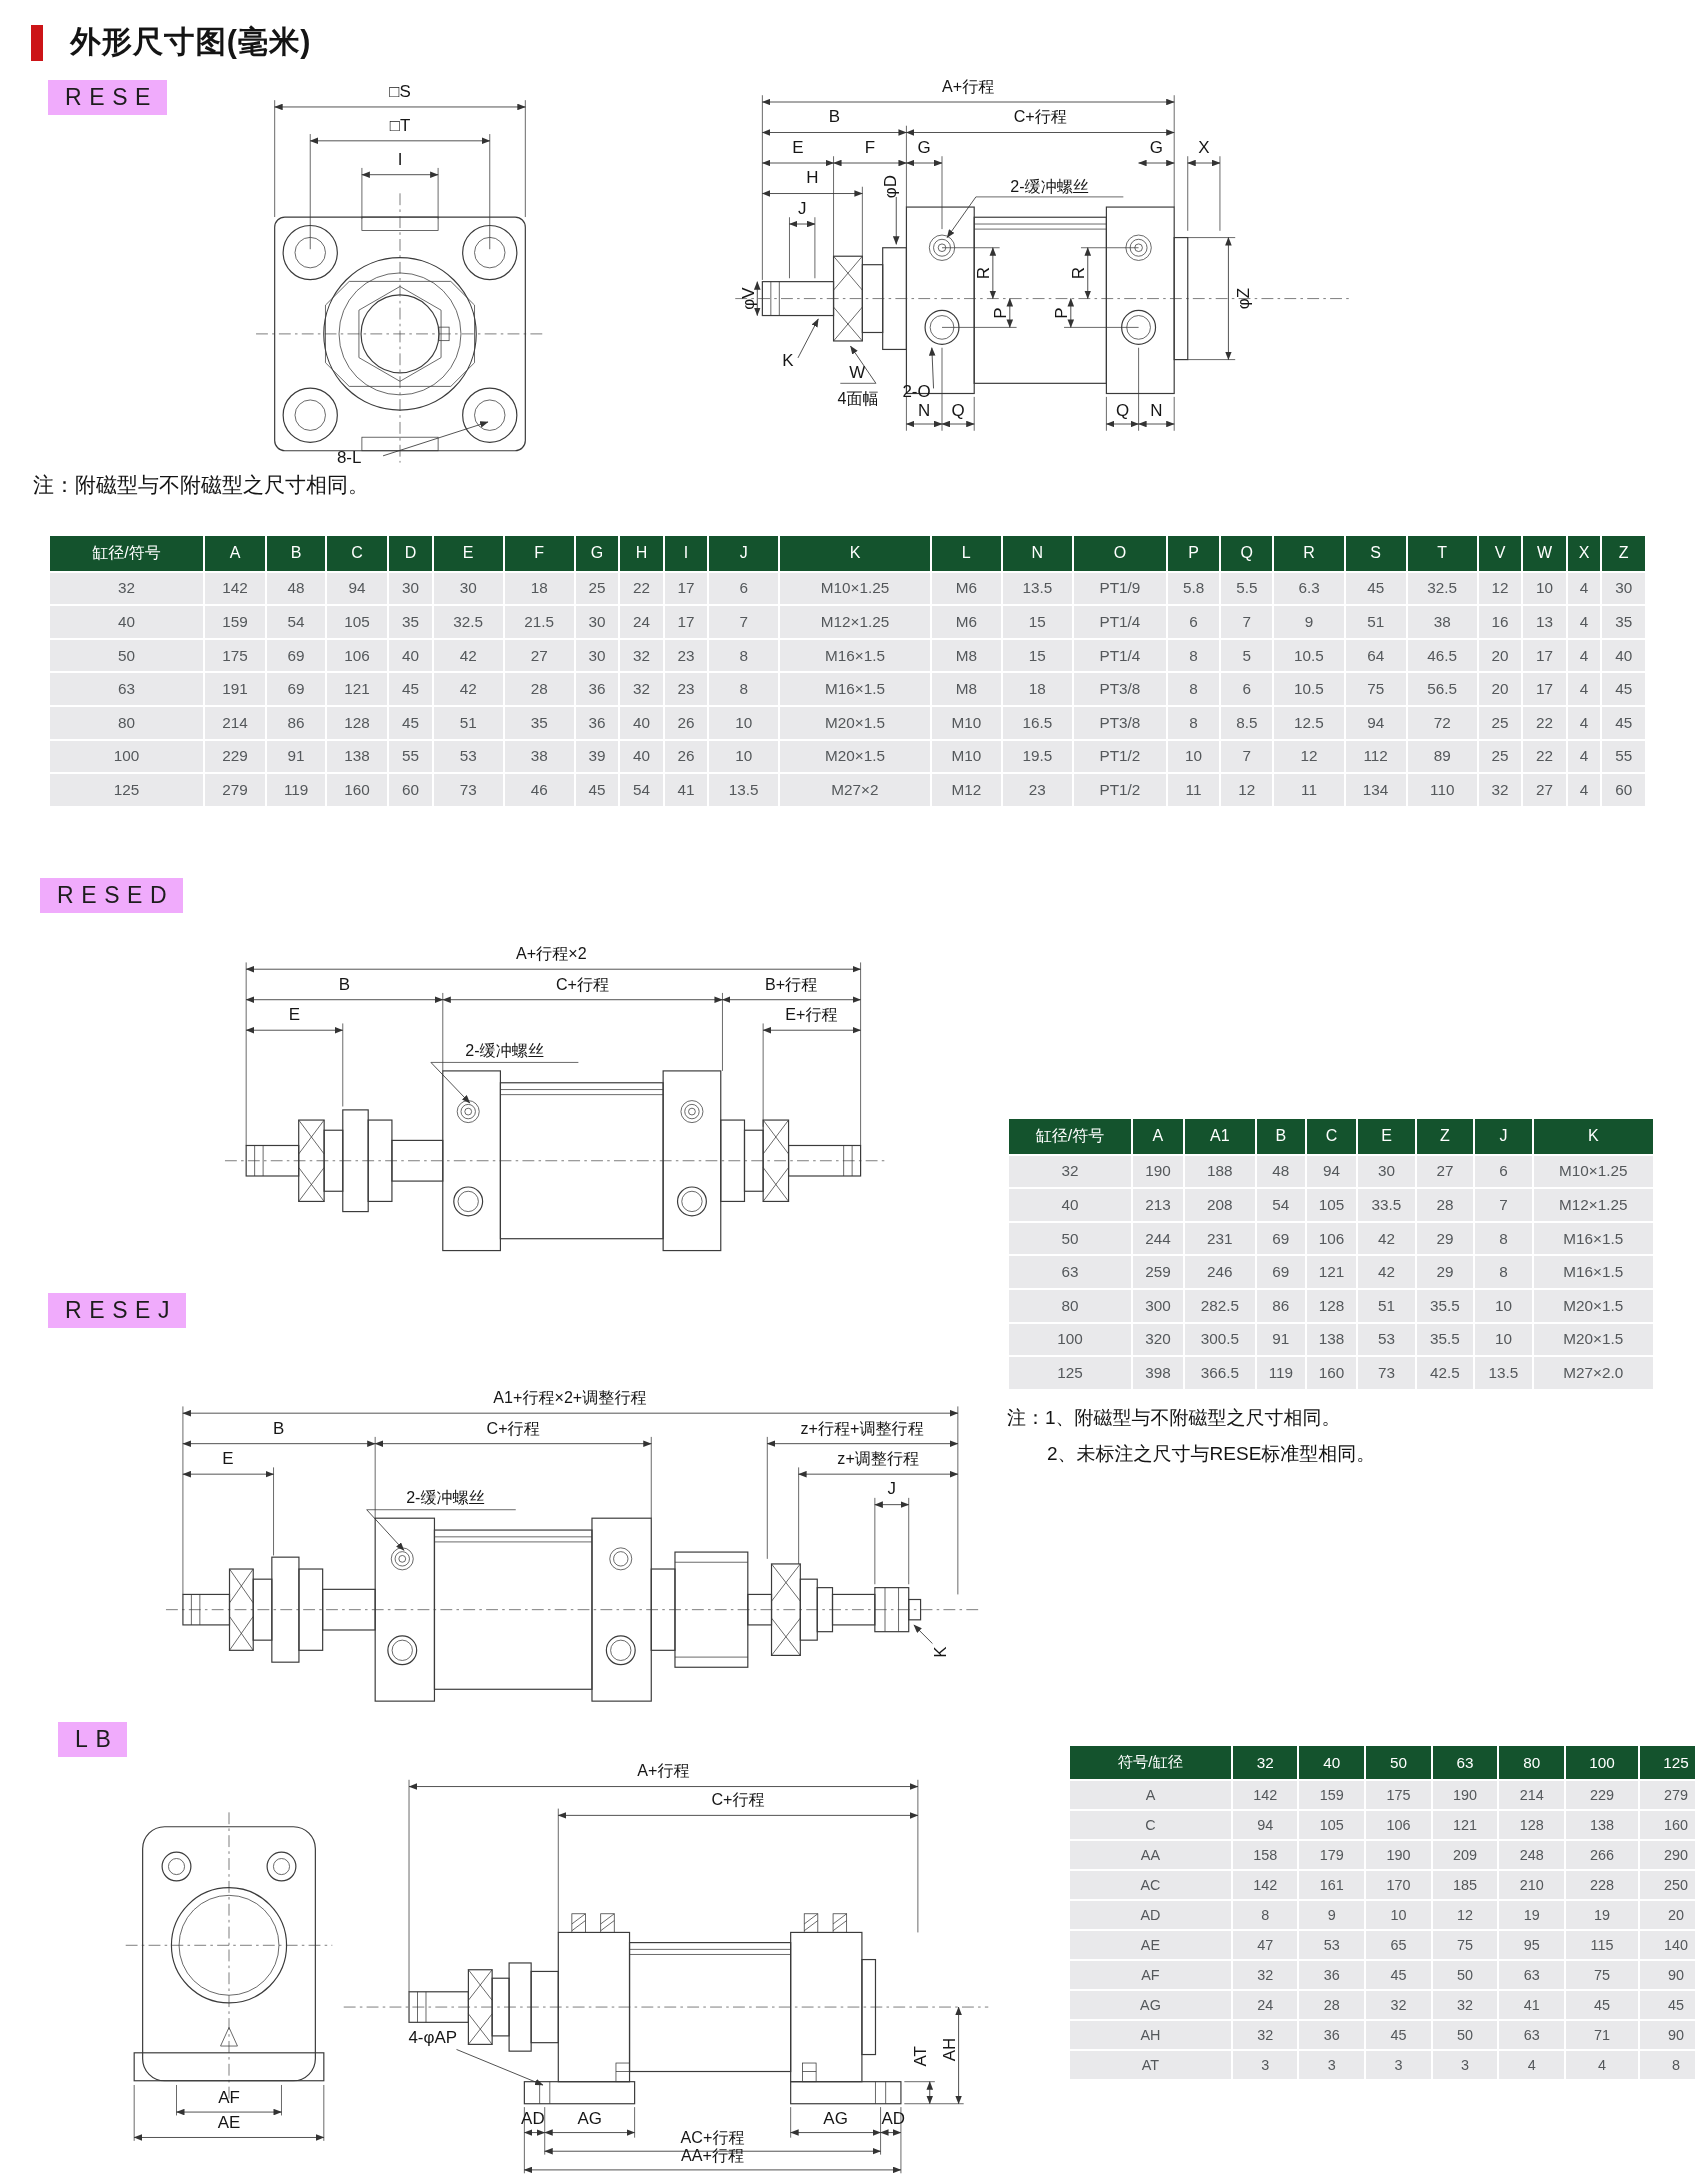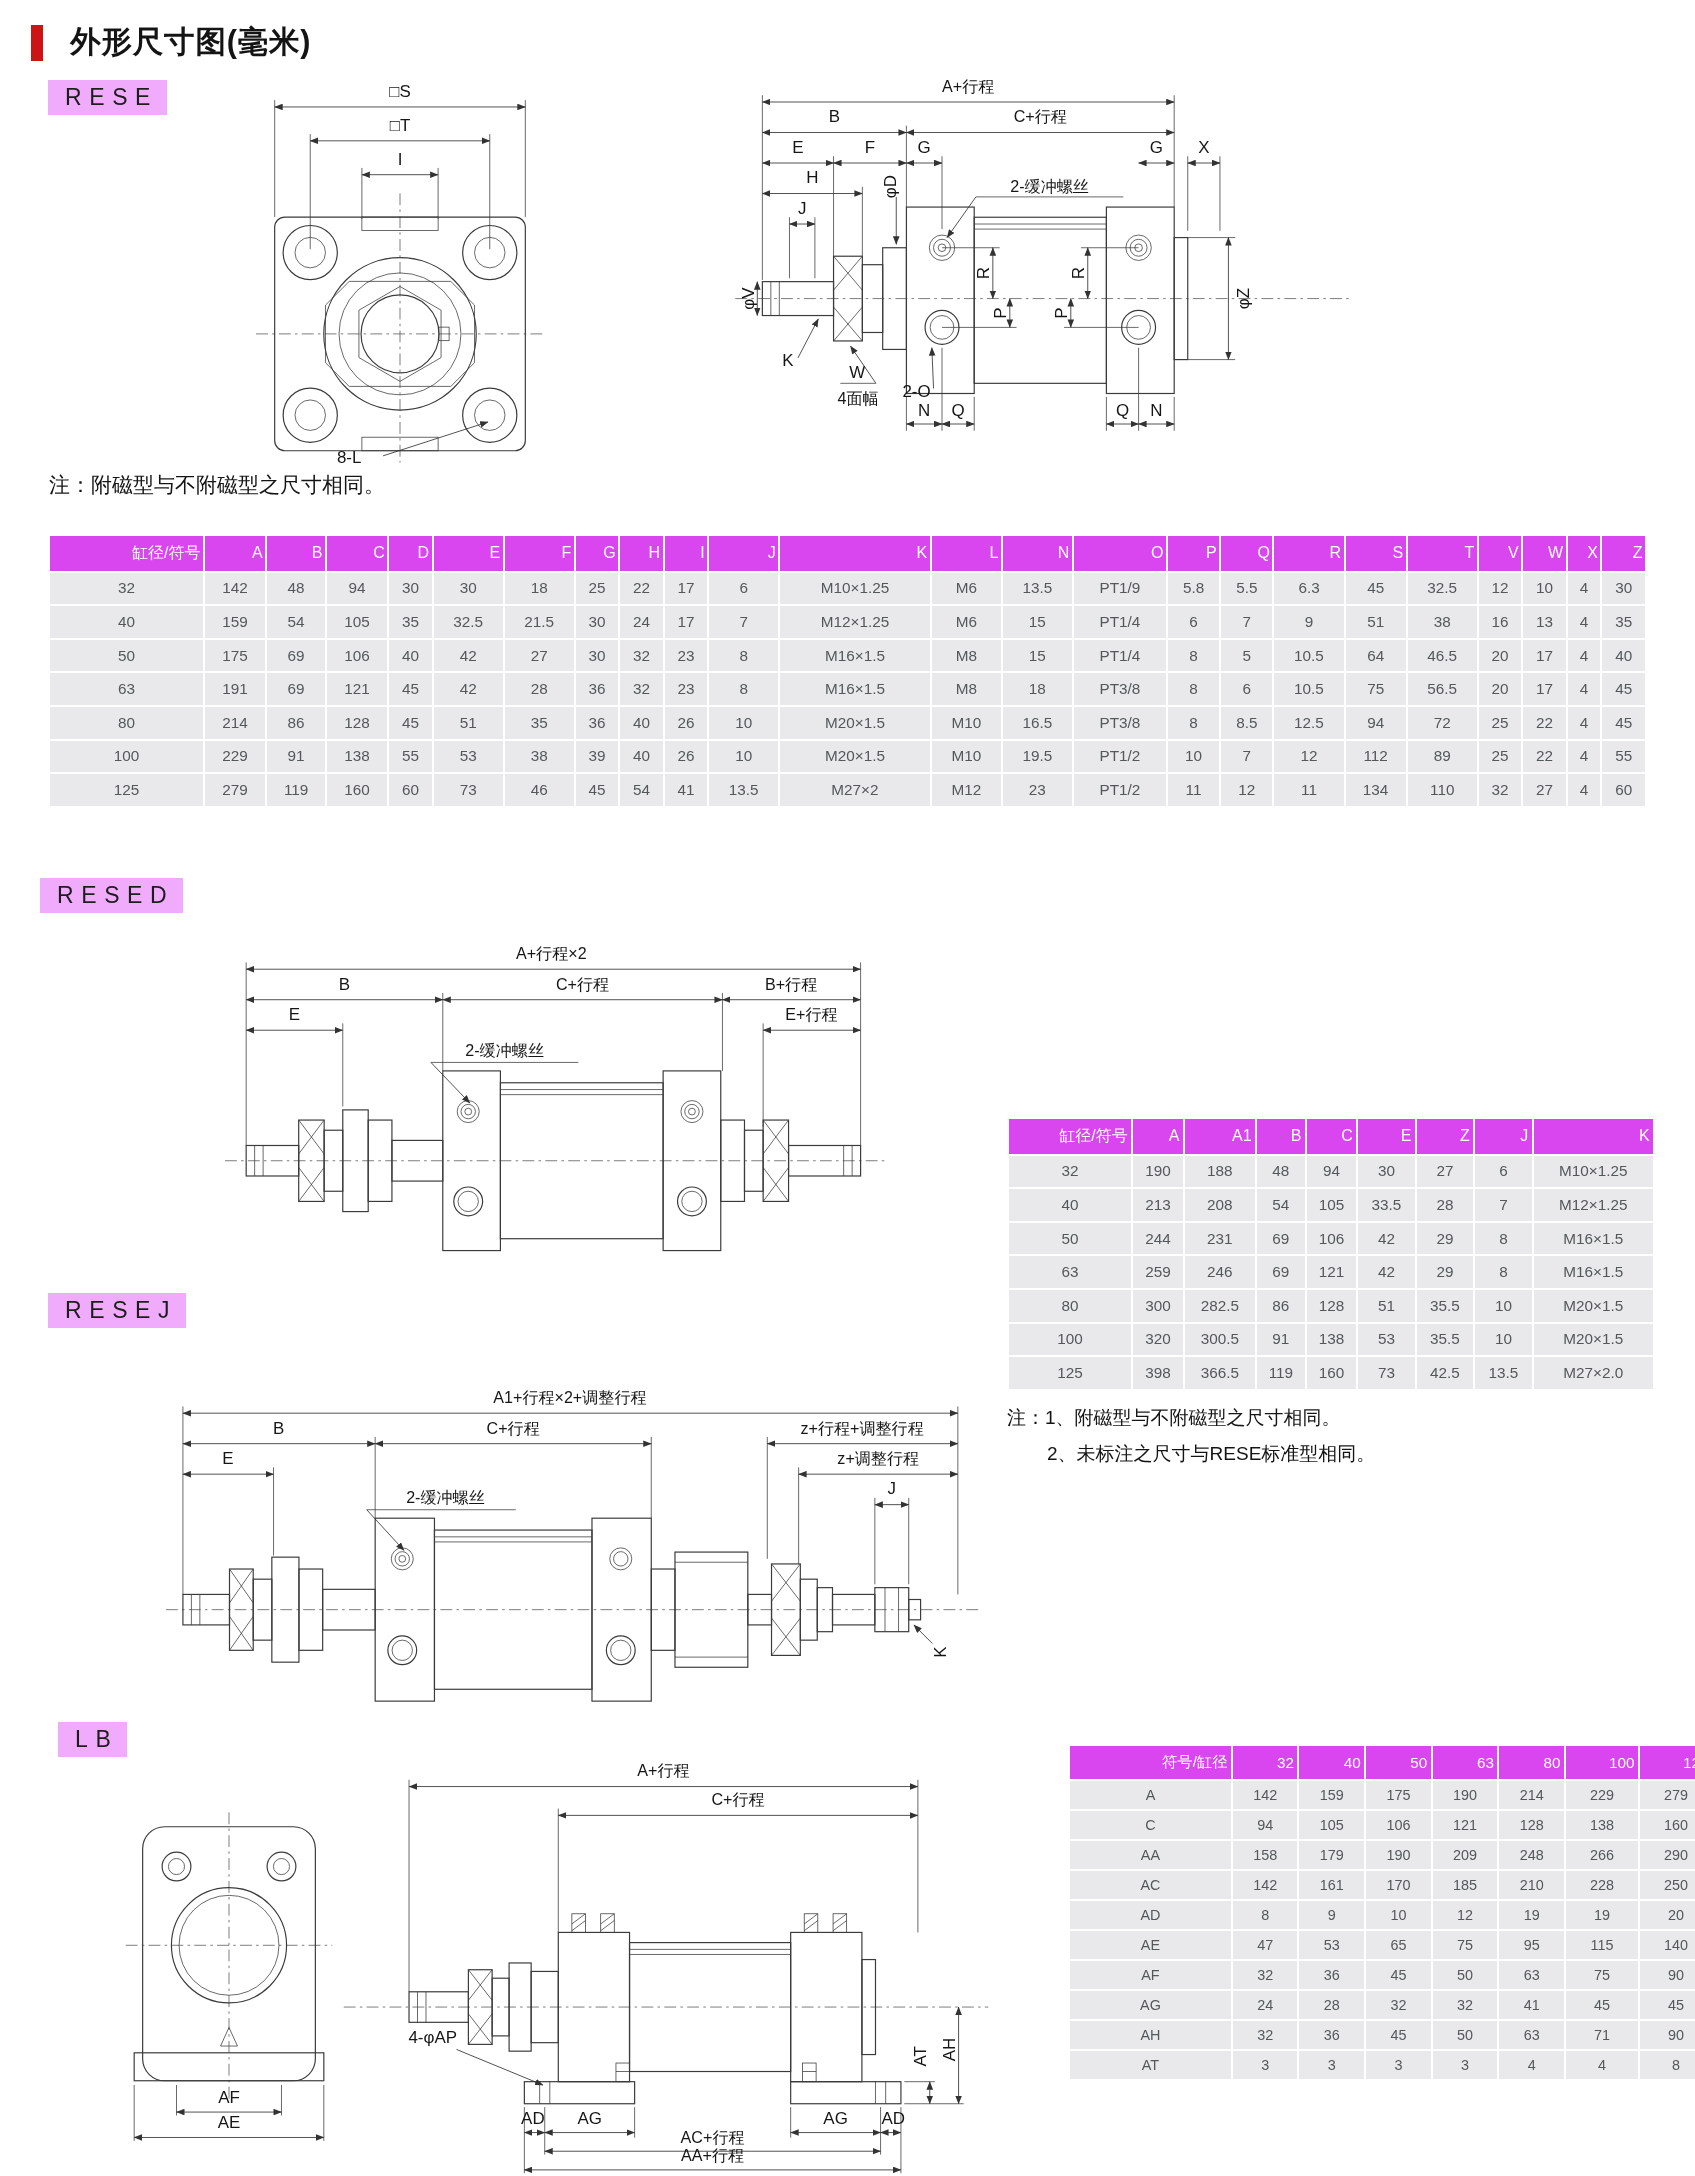--- a/index.html
+++ b/index.html
@@ -6,21 +6,21 @@
   body{background:#ffffff;font-family:"Liberation Sans","DejaVu Sans",sans-serif}
   .page{position:relative;width:1695px;height:2176px;background:#fff;overflow:hidden}
   .title-row{position:absolute;left:30.5px;top:22px;display:flex;align-items:center;gap:27px}
   .title-bar{width:12.7px;height:36px;background:#cc1417}
   .page-title{font-size:30.5px;font-weight:bold;color:#141414;letter-spacing:0.8px}
   .sec-label{position:absolute;background:#f0abfc;color:#1d1d1d;font-size:23px;letter-spacing:7.6px;padding:4.2px 8.5px 4.2px 17px;font-weight:500}
   .note{position:absolute;font-size:21px;color:#141414}
   .notes2{position:absolute;font-size:19px;color:#141414;line-height:36px}
   .notes2 .l2{padding-left:40px}
   table.data{position:absolute;border-collapse:separate;border-spacing:2.5px;table-layout:auto}
-  table.data th{background:#d946ef;color:#ffffff;font-weight:400;text-align:right}
+  table.data th{background:#14532d;color:#ffffff;font-weight:400;text-align:center}
   table.data td{background:#e9e9eb;color:#54585b;text-align:center}
   #table-rese{left:48px;top:534px;width:1599px}
   #table-rese th{font-size:16px;padding:6.8px 2.5px}
   #table-rese td{font-size:15.3px;padding:6.8px 1.7px}
   #table-resed{left:1007px;top:1117px;width:648px}
   #table-resed th{font-size:16px;padding:6.8px 3.4px}
   #table-resed td{font-size:15.3px;padding:6.8px 2.5px}
   #table-lb{left:1068px;top:1744px;width:646px}
   #table-lb th{font-size:15.3px;padding:6px 3.4px}
   #table-lb td{font-size:14.4px;padding:6px 2.5px}
@@ -198,21 +198,21 @@
       <text x="241" y="410">N</text>
       <line class="dim" x1="262" y1="420" x2="300" y2="420" marker-start="url(#arS)" marker-end="url(#arS)"></line>
       <text x="281" y="410">Q</text>
       <line class="dim" x1="456" y1="420" x2="494" y2="420" marker-start="url(#arS)" marker-end="url(#arS)"></line>
       <text x="475" y="410">Q</text>
       <line class="dim" x1="494" y1="420" x2="536" y2="420" marker-start="url(#arS)" marker-end="url(#arS)"></line>
       <text x="515" y="410">N</text>
     </g>
   </svg>
 
-  <div class="note" style="left:49px;top:471px">注：附磁型与不附磁型之尺寸相同。</div>
+  <div class="note" style="left:33px;top:471px">注：附磁型与不附磁型之尺寸相同。</div>
 
   <table class="data" id="table-rese">
     <thead>
         <tr>
           <th>缸径/符号</th>
           <th>A</th>
           <th>B</th>
           <th>C</th>
           <th>D</th>
           <th>E</th>

